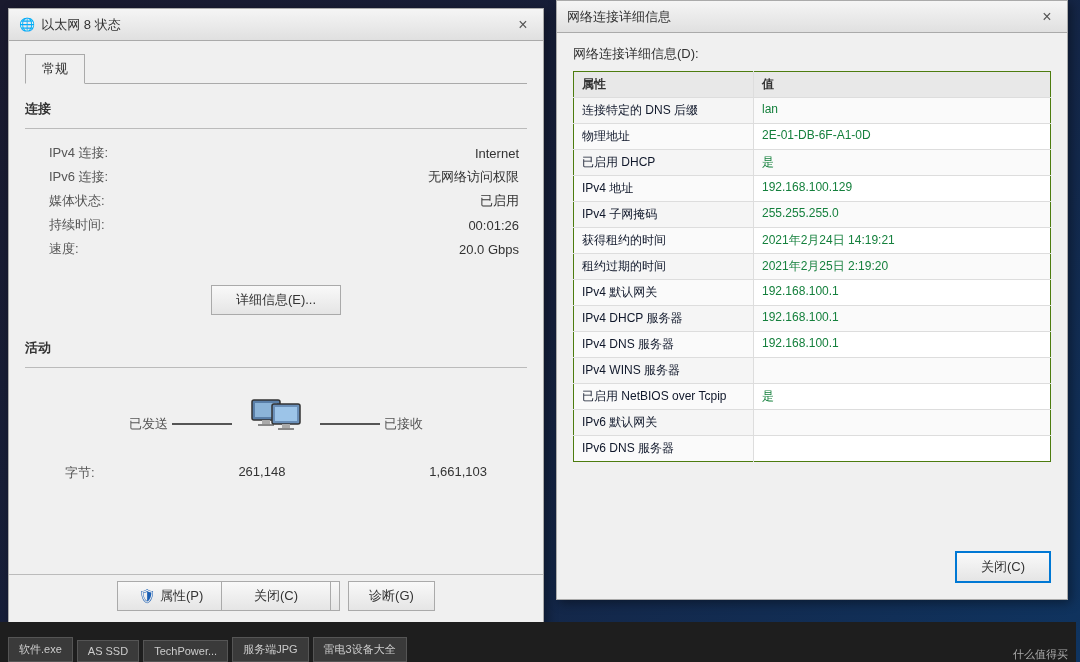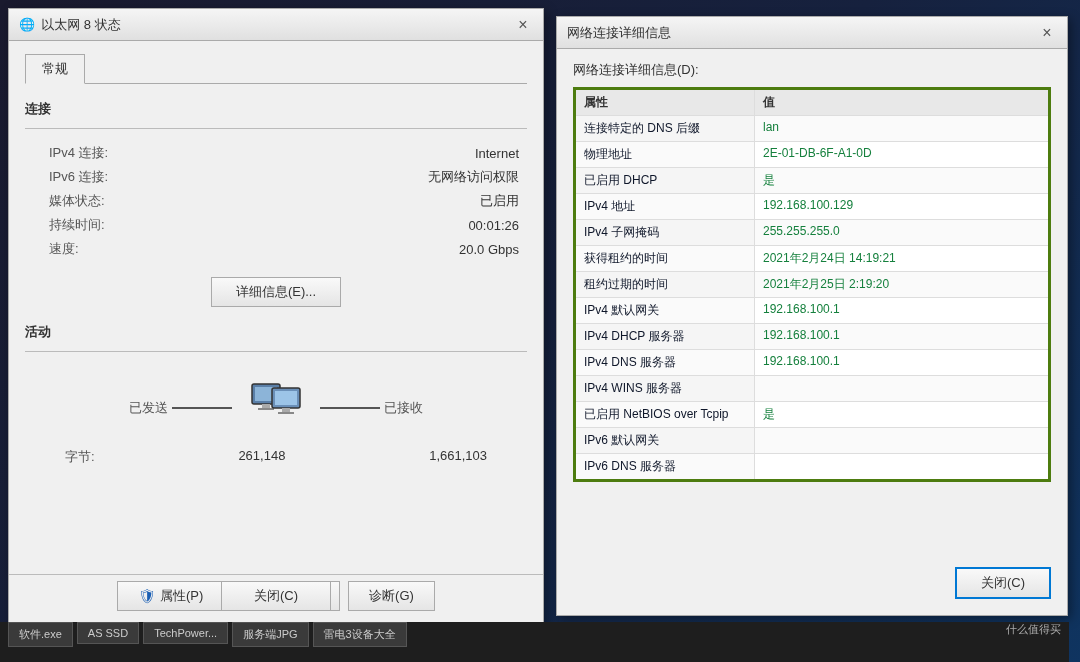--- a/index.html
+++ b/index.html
@@ -19,25 +19,25 @@
       height: 100%;
       background: linear-gradient(135deg, #1a1a2e 0%, #16213e 50%, #0f3460 100%);
       position: relative;
     }
 
     
     .taskbar {
       position: absolute;
       bottom: 0;
       left: 0;
-      right: 11px;
+      right: 4px;
       height: 40px;
       background: #1e1e1e;
       display: flex;
-      align-items: flex-start;
+      align-items: flex-end;
       padding: 0 8px;
       gap: 4px;
       z-index: 1;
     }
 
     .taskbar-item {
       background: #3a3a3a;
       border: 1px solid #555;
       padding: 4px 10px;
       font-size: 11px;
@@ -156,21 +156,21 @@
     }
 
     .info-table td:last-child {
       text-align: right;
       padding-right: 8px;
     }
 
     
     .btn-detail {
       display: block;
-      margin: 8px auto;
+      margin: 24px auto;
       padding: 5px 24px;
       background: linear-gradient(to bottom, #f9f9f9, #e5e5e5);
       border: 1px solid #aaa;
       cursor: pointer;
       font-size: 13px;
       font-family: 'Microsoft YaHei', sans-serif;
       color: #333;
     }
 
     
@@ -242,40 +242,40 @@
     }
 
     .shield-icon {
       color: #1a5fb4;
       font-size: 14px;
     }
 
     
     .window-detail {
       left: 556px;
-      top: 16px;
+      top: 0;
       width: 512px;
       height: 600px;
     }
 
     .detail-content {
       padding: 12px 16px;
     }
 
     .detail-section-title {
       font-size: 13px;
       color: #333;
       margin-bottom: 8px;
     }
 
     
     .detail-table {
       width: 100%;
       border-collapse: collapse;
-      border: 3px solid #4d7c0f;
+      border: 1px solid #4d7c0f;
     }
 
     .detail-table tr {
       border-bottom: 1px solid #ddd;
     }
 
     .detail-table tr:last-child {
       border-bottom: none;
     }
 

